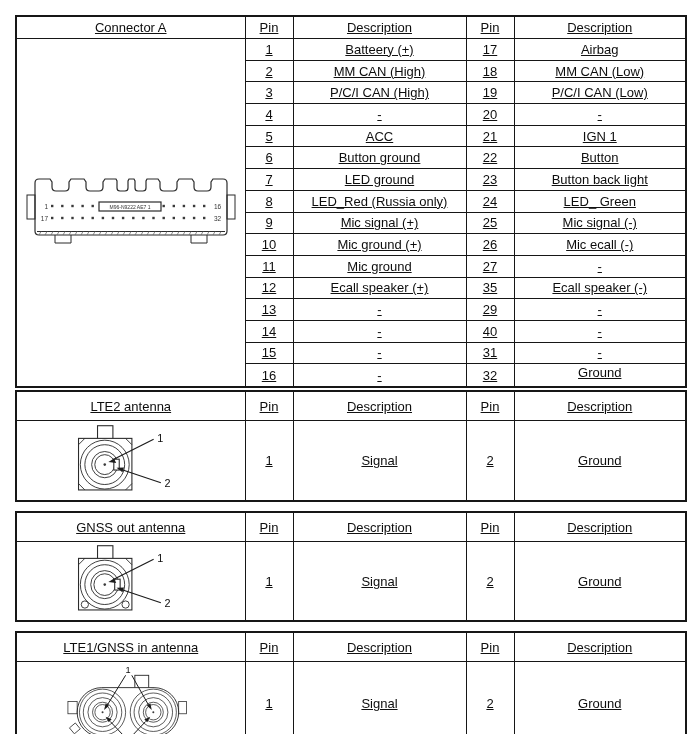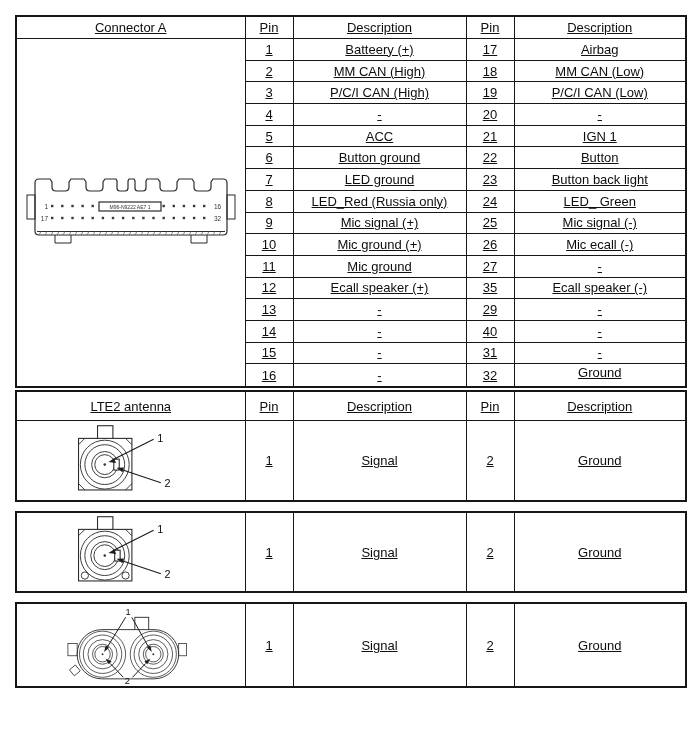--- a/index.html
+++ b/index.html
@@ -293,20 +293,27 @@
 
   <table id="t-gnss" class="ant2">
     <colgroup>
         <col class="c-img">
         <col class="c-pin">
         <col class="c-desc1">
         <col class="c-pin2">
         <col class="c-desc2">
       </colgroup>
     <tbody>
+      <tr class="hdr">
+        <td>GNSS out antenna</td>
+        <td>Pin</td>
+        <td>Description</td>
+        <td>Pin</td>
+        <td>Description</td>
+      </tr>
       <tr class="body">
         <td class="imgcell">
           <div class="drawwrap">
             <svg width="150" height="76" viewBox="0 0 150 84">
               <rect class="ln2" x="38" y="3" width="17" height="16"></rect>
               <rect class="ln2" x="17" y="17" width="59" height="57"></rect>
               <path class="ln" d="M17,24 l7,-7 M69,17 l7,7"></path>
               <circle class="ln" cx="24" cy="68" r="4"></circle>
               <circle class="ln" cx="69" cy="68" r="4"></circle>
               <g>
@@ -336,20 +343,27 @@
 
   <table id="t-lte1" class="ant2">
     <colgroup>
         <col class="c-img">
         <col class="c-pin">
         <col class="c-desc1">
         <col class="c-pin2">
         <col class="c-desc2">
       </colgroup>
     <tbody>
+      <tr class="hdr">
+        <td>LTE1/GNSS in antenna</td>
+        <td>Pin</td>
+        <td>Description</td>
+        <td>Pin</td>
+        <td>Description</td>
+      </tr>
       <tr class="body">
         <td class="imgcell">
           <div class="drawwrap">
             <svg width="184" height="80" viewBox="0 0 190 104">
               <rect class="ln2" x="100" y="16" width="18" height="18"></rect>
               <rect class="ln2" x="25" y="32" width="132" height="64" rx="32"></rect>
               <rect class="ln" x="13" y="50" width="12" height="16"></rect>
               <rect class="ln" x="17" y="80" width="10" height="10" transform="rotate(-40 22 85)"></rect>
               <rect class="ln" x="157" y="50" width="10" height="16"></rect>
               <g>

